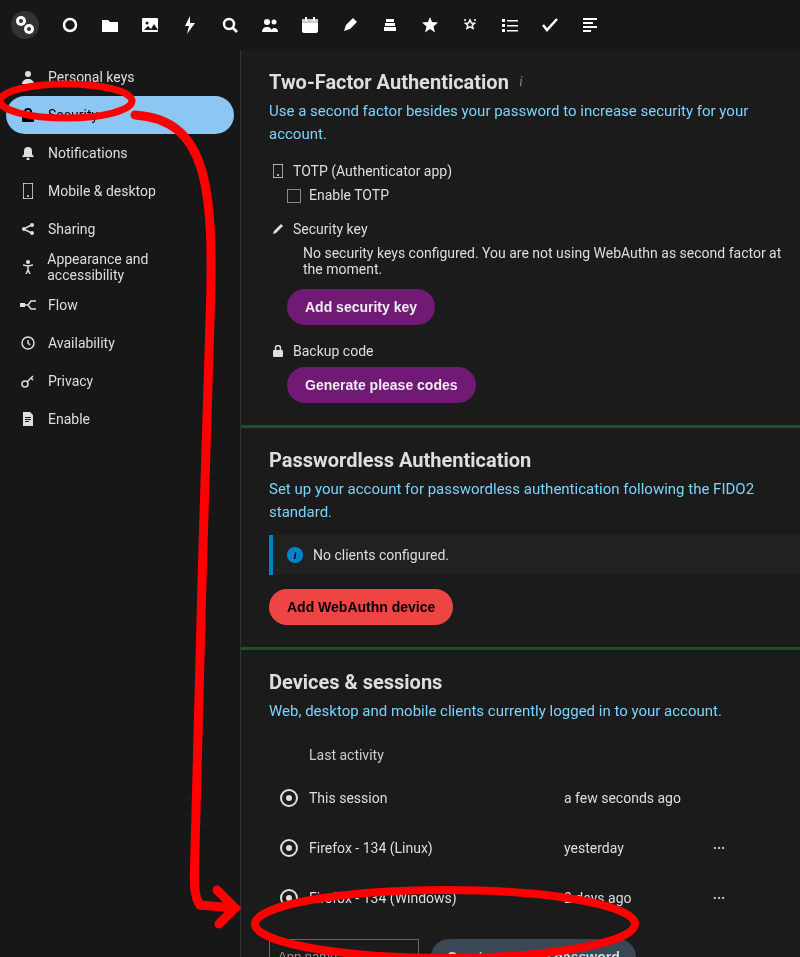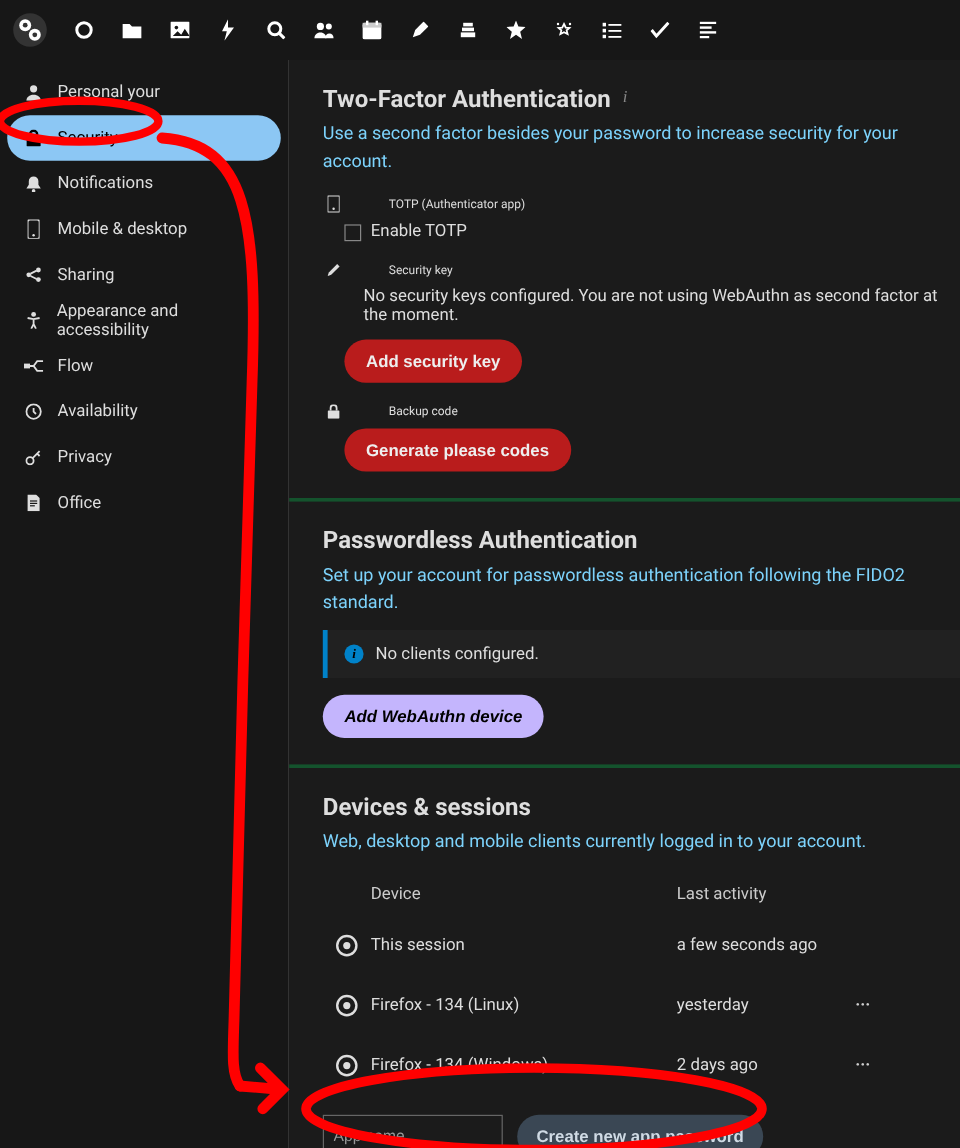--- a/index.html
+++ b/index.html
@@ -97,26 +97,25 @@
     .subtitle {
       font-size: 15px;
       color: #7dd3fc;
       margin-bottom: 4px;
       line-height: 1.5;
     }
     .subsection {
       margin-top: 18px;
     }
     .sub-title {
-      font-size: 10px;
+      font-size: 14px;
       color: #dedede;
       display: flex;
       align-items: center;
       margin-bottom: 8px;
-      gap: 31px;
     }
     .sub-icon {
       width: 18px;
       display: inline-flex;
       align-items: center;
       justify-content: center;
       margin-right: 6px;
       font-size: 13px;
     }
     .checkbox-row {
@@ -140,28 +139,27 @@
     .btn {
       display: inline-block;
       padding: 10px 18px;
       border-radius: 22px;
       font-size: 14px;
       font-weight: 700;
       cursor: pointer;
       border: none;
     }
     .btn-dark {
-      background: #b91c1c;
+      background: #701a75;
       color: #eee;
       margin-left: 18px;
     }
     .btn-primary {
-      background: #c4b5fd;
+      background: #ef4444;
       color: #000;
-      font-style: italic;
     }
     .info-banner {
       display: flex;
       align-items: center;
       background: #212121;
       border-left: 4px solid #0082c9;
       padding: 12px 14px;
       margin-top: 12px;
       margin-bottom: 14px;
       font-size: 14px;
@@ -346,21 +344,21 @@
 
 <div class="container">
   <div class="sidebar">
     <div class="sidebar-item">
       <span class="sidebar-icon">
           <svg width="14" height="14" viewBox="0 0 14 14">
             <circle cx="7" cy="4" r="3" fill="currentColor"></circle>
             <path d="M1 14c0-3 2.5-5 6-5s6 2 6 5z" fill="currentColor"></path>
           </svg>
         </span>
-      <span>Personal your</span>
+      <span>Personal keys</span>
     </div>
     <div class="sidebar-item active">
       <span class="sidebar-icon">
           <svg width="12" height="14" viewBox="0 0 12 14">
             <rect y="6" width="12" height="8" rx="1" fill="currentColor"></rect>
             <path d="M3 6V4a3 3 0 016 0v2" stroke="currentColor" stroke-width="2" fill="none"></path>
           </svg>
         </span>
       <span>Security</span>
     </div>
@@ -432,21 +430,21 @@
     </div>
     <div class="sidebar-item">
       <span class="sidebar-icon">
           <svg width="12" height="14" viewBox="0 0 12 14">
             <path d="M1 0h7l3 3v11H1z" fill="currentColor"></path>
             <rect x="3" y="5" width="6" height="1" fill="#171717"></rect>
             <rect x="3" y="7" width="6" height="1" fill="#171717"></rect>
             <rect x="3" y="9" width="4" height="1" fill="#171717"></rect>
           </svg>
         </span>
-      <span>Office</span>
+      <span>Enable</span>
     </div>
   </div>
 
   <div class="main">
     <div class="section">
       <h2>
           <span>Two-Factor Authentication</span>
           <span class="info-icon">i</span>
         </h2>
       <div class="subtitle">Use a second factor besides your password to increase security for your account.</div>
@@ -503,21 +501,20 @@
       </div>
       <button class="btn btn-primary">Add WebAuthn device</button>
     </div>
 
     <div class="section" style="border-bottom:none">
       <h2>Devices &amp; sessions</h2>
       <div class="subtitle">Web, desktop and mobile clients currently logged in to your account.</div>
       <div class="table">
         <div class="table-head">
           <div class="col-icon"></div>
-          <div class="col-device">Device</div>
           <div class="col-activity">Last activity</div>
           <div class="col-menu"></div>
         </div>
         <div class="table-row">
           <div class="col-icon">
               <span class="browser-icon"></span>
             </div>
           <div class="col-device">This session</div>
           <div class="col-activity">a few seconds ago</div>
           <div class="col-menu"></div>

